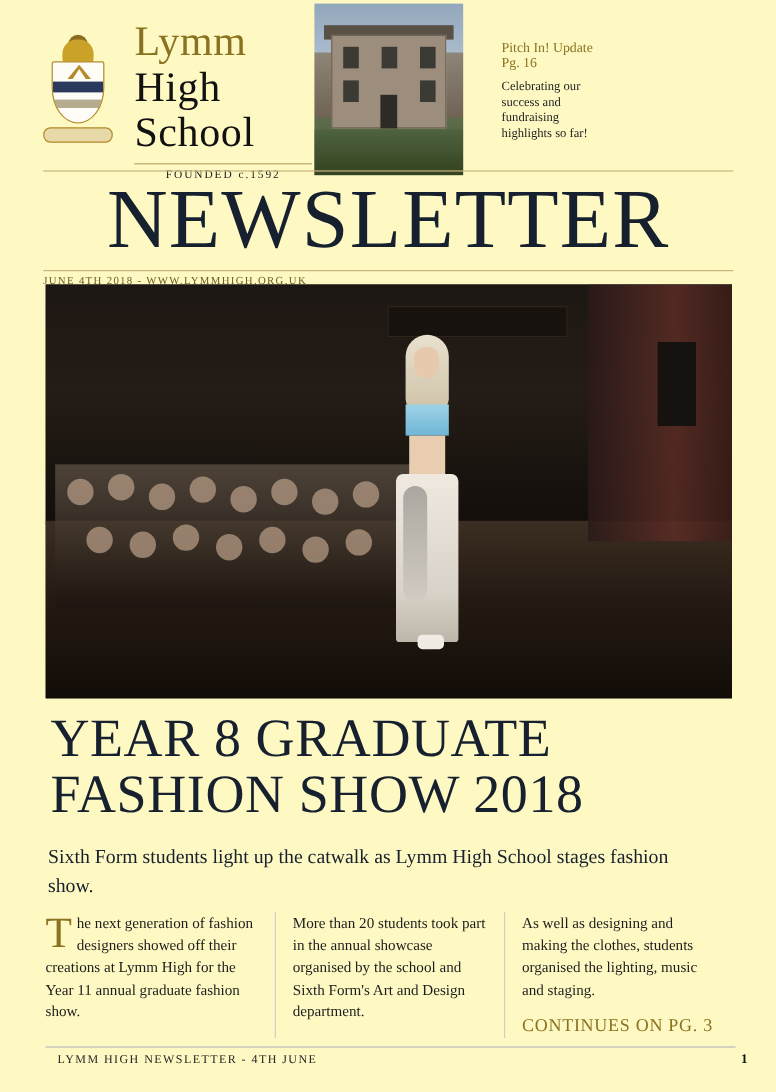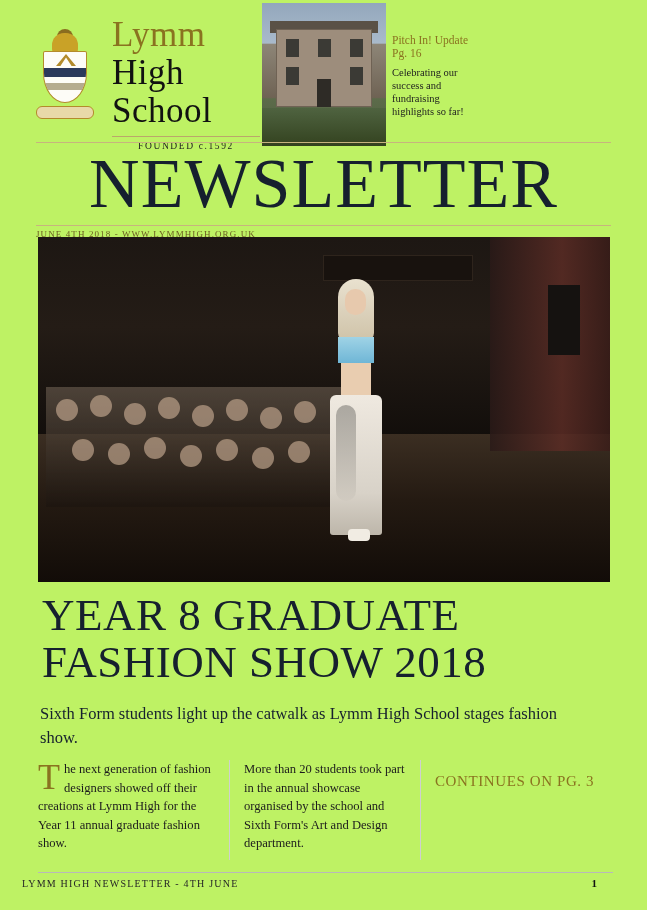--- a/index.html
+++ b/index.html
@@ -8,21 +8,21 @@
     height: 910px;
     background: #ffffff;
     font-family: "Liberation Serif", serif;
     color: #1a1a1a;
     overflow: hidden;
   }
   .page {
     position: relative;
     width: 647px;
     height: 910px;
-    background: #bef264;
+    background: #fef9c3;
   }
 
   
   .masthead {
     position: absolute;
     top: 0; left: 0;
     width: 647px;
     height: 148px;
     display: flex;
     align-items: flex-start;
@@ -152,21 +152,21 @@
   }
   .hero-small .hedge {
     position: absolute;
     left: 0; bottom: 0;
     width: 124px; height: 38px;
     background: linear-gradient(to bottom, #4f6340, #33421f);
   }
 
   .teasers {
     display: flex;
-    margin-left: 6px;
+    margin-left: 32px;
     margin-top: 34px;
     height: 100px;
     flex-direction: column;
   }
   .teaser {
     width: 102px;
     padding: 0 10px 0 0;
     border-left: 1px solid #c9c9c9;
     padding-left: 10px;
   }
@@ -347,21 +347,21 @@
 
   
   .footer-rule {
     position: absolute;
     left: 38px; top: 872px;
     width: 575px; height: 1px;
     background: #b9b9b9;
   }
   .footer {
     position: absolute;
-    left: 22px; top: 877px;
+    left: 48px; top: 877px;
     width: 575px;
     display: flex;
     justify-content: space-between;
     align-items: baseline;
   }
   .footer .left {
     font-size: 10px;
     letter-spacing: 1.2px;
     color: #262626;
   }
@@ -467,20 +467,21 @@
   <div class="standfirst">Sixth Form students light up the catwalk as Lymm High School stages fashion show.</div>
 
   <div class="cols">
     <div class="col">
       <div class="dropcap">The next generation of fashion designers showed off their creations at Lymm High for the Year 11 annual graduate fashion show.</div>
     </div>
     <div class="col">
       <div>More than 20 students took part in the annual showcase organised by the school and Sixth Form's Art and Design department.</div>
     </div>
     <div class="col">
+      <div>As well as designing and making the clothes, students organised the lighting, music and staging.</div>
       <div class="continues">CONTINUES ON PG. 3</div>
     </div>
   </div>
 
   <div class="footer-rule"></div>
   <div class="footer">
     <div class="left">LYMM HIGH NEWSLETTER - 4TH JUNE</div>
     <div class="right">1</div>
   </div>
 

